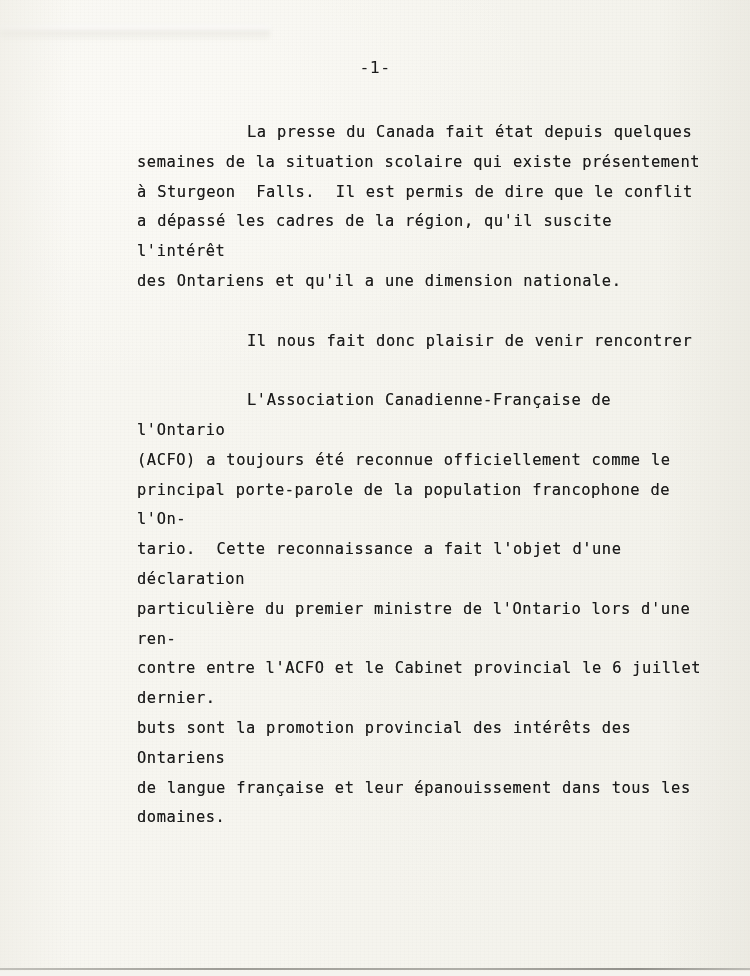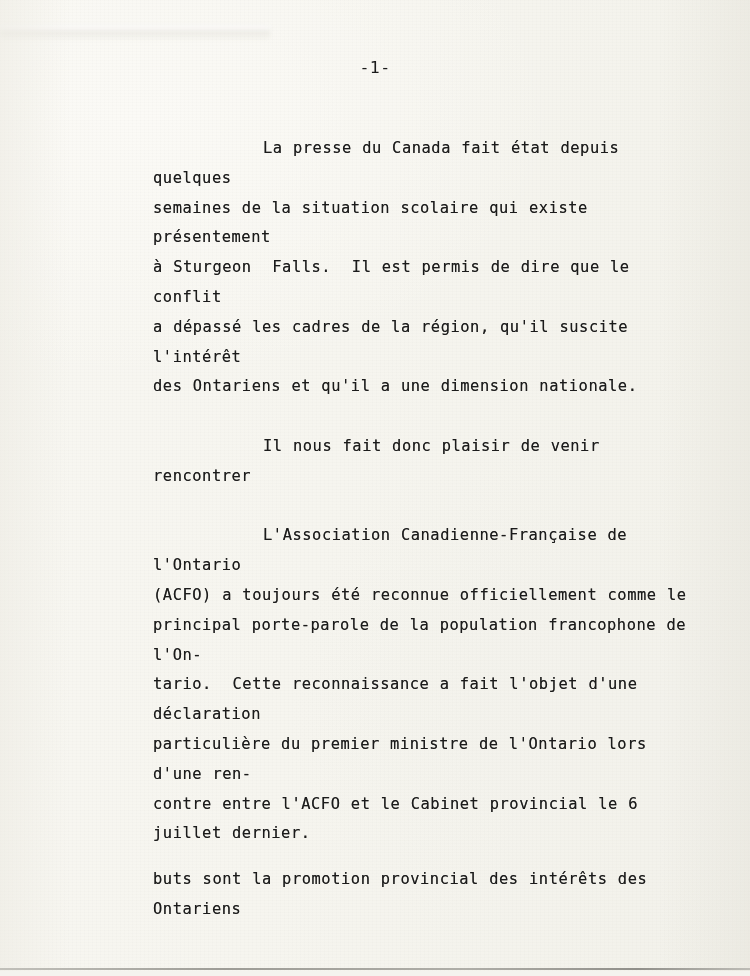--- a/index.html
+++ b/index.html
@@ -84,21 +84,21 @@
   }
 
   .body-block {
     position: absolute;
     left: 137px;
     top: 118px;
     width: 570px;
   }
 
   p.para {
-    margin: 16px;
+    margin: 0;
     font-size: 15.4px;
     line-height: 29.8px;
     letter-spacing: .55px;
     white-space: pre-wrap;
     word-spacing: .5px;
     text-shadow: 0 0 .35px rgba(0,0,0,.55);
   }
   p.gap-after { margin-bottom: 29.8px; }
   p.no-gap    { margin-bottom: 0; }
 
@@ -116,21 +116,21 @@
   <div id="shade-right"></div>
 
   <div id="content">
 
     <div class="folio">-1-</div>
 
     <div class="body-block">
       <p class="para gap-after"><span class="ln"><span class="ind"></span>La presse du Canada fait état depuis quelques</span><span class="ln">semaines de la situation scolaire qui existe présentement</span><span class="ln">à Sturgeon  Falls.  Il est permis de dire que le conflit</span><span class="ln">a dépassé les cadres de la région, qu'il suscite l'intérêt</span><span class="ln">des Ontariens et qu'il a une dimension nationale.</span></p>
       <p class="para gap-after"><span class="ln"><span class="ind"></span>Il nous fait donc plaisir de venir rencontrer</span></p>
       <p class="para no-gap"><span class="ln"><span class="ind"></span>L'Association Canadienne-Française de l'Ontario</span><span class="ln">(ACFO) a toujours été reconnue officiellement comme le</span><span class="ln">principal porte-parole de la population francophone de l'On-</span><span class="ln">tario.  Cette reconnaissance a fait l'objet d'une déclaration</span><span class="ln">particulière du premier ministre de l'Ontario lors d'une ren-</span><span class="ln">contre entre l'ACFO et le Cabinet provincial le 6 juillet dernier.</span></p>
-      <p class="para gap-after"><span class="ln">buts sont la promotion provincial des intérêts des Ontariens</span></p>
+      <p class="para gap-after"><span class="ln">buts sont la promotion provincial des intérêts des Ontariens</span><span class="ln">de langue française et leur épanouissement dans tous les</span><span class="ln">domaines.</span></p>
 
     </div>
 
   </div>
 
   <div id="bottom-rule"></div>
   <div id="bottom-rule2"></div>
 </div>
 
 </body></html>

